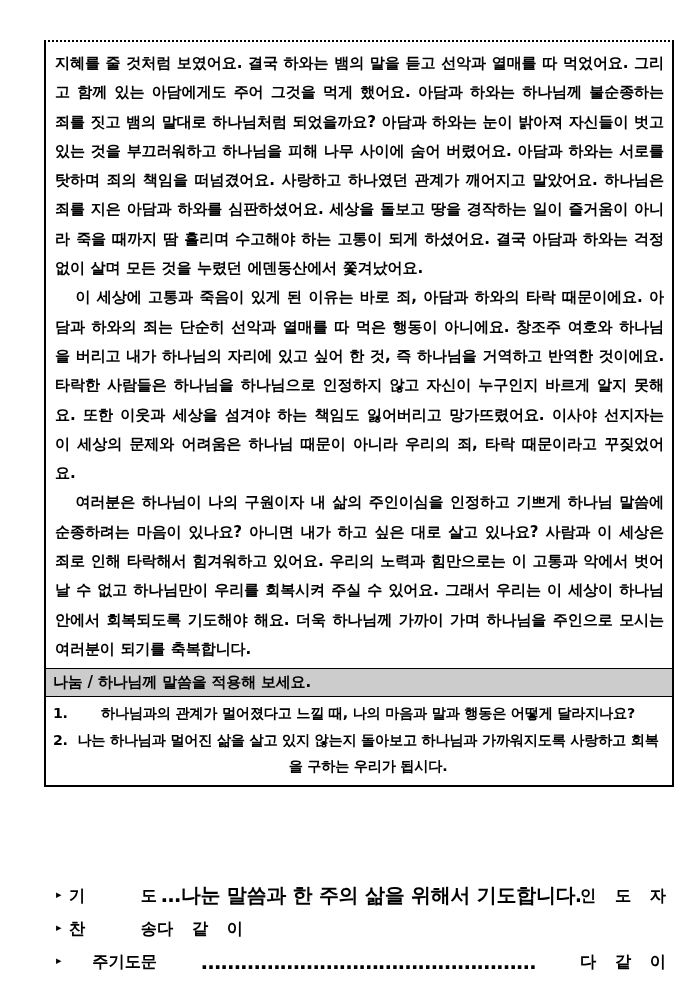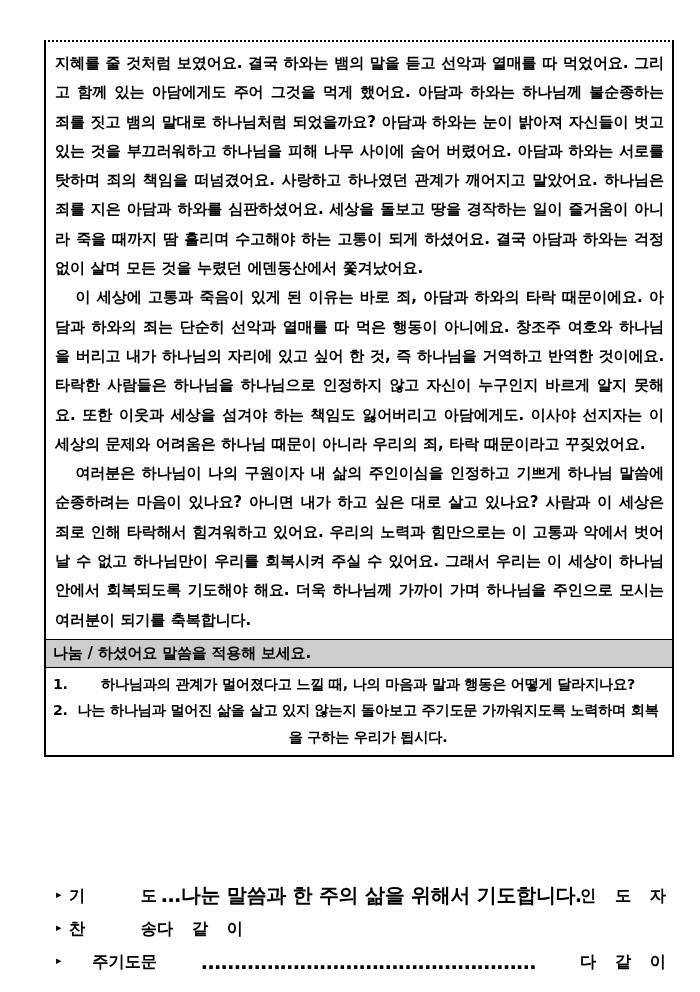--- a/index.html
+++ b/index.html
@@ -145,36 +145,36 @@
 </style>
 </head>
 <body>
 
 <div class="page">
 
   <div class="doc-frame">
 
     <div class="body-copy">
       <p class="para">지혜를 줄 것처럼 보였어요. 결국 하와는 뱀의 말을 듣고 선악과 열매를 따 먹었어요. 그리고 함께 있는 아담에게도 주어 그것을 먹게 했어요. 아담과 하와는 하나님께 불순종하는 죄를 짓고 뱀의 말대로 하나님처럼 되었을까요? 아담과 하와는 눈이 밝아져 자신들이 벗고 있는 것을 부끄러워하고 하나님을 피해 나무 사이에 숨어 버렸어요. 아담과 하와는 서로를 탓하며 죄의 책임을 떠넘겼어요. 사랑하고 하나였던 관계가 깨어지고 말았어요. 하나님은 죄를 지은 아담과 하와를 심판하셨어요. 세상을 돌보고 땅을 경작하는 일이 즐거움이 아니라 죽을 때까지 땀 흘리며 수고해야 하는 고통이 되게 하셨어요. 결국 아담과 하와는 걱정 없이 살며 모든 것을 누렸던 에덴동산에서 쫓겨났어요.</p>
-      <p class="para indent">이 세상에 고통과 죽음이 있게 된 이유는 바로 죄, 아담과 하와의 타락 때문이에요. 아담과 하와의 죄는 단순히 선악과 열매를 따 먹은 행동이 아니에요. 창조주 여호와 하나님을 버리고 내가 하나님의 자리에 있고 싶어 한 것, 즉 하나님을 거역하고 반역한 것이에요. 타락한 사람들은 하나님을 하나님으로 인정하지 않고 자신이 누구인지 바르게 알지 못해요. 또한 이웃과 세상을 섬겨야 하는 책임도 잃어버리고 아담에게도. 이사야 선지자는 이 세상의 문제와 어려움은 하나님 때문이 아니라 우리의 죄, 타락 때문이라고 꾸짖었어요.</p>
+      <p class="para indent">이 세상에 고통과 죽음이 있게 된 이유는 바로 죄, 아담과 하와의 타락 때문이에요. 아담과 하와의 죄는 단순히 선악과 열매를 따 먹은 행동이 아니에요. 창조주 여호와 하나님을 버리고 내가 하나님의 자리에 있고 싶어 한 것, 즉 하나님을 거역하고 반역한 것이에요. 타락한 사람들은 하나님을 하나님으로 인정하지 않고 자신이 누구인지 바르게 알지 못해요. 또한 이웃과 세상을 섬겨야 하는 책임도 잃어버리고 망가뜨렸어요. 이사야 선지자는 이 세상의 문제와 어려움은 하나님 때문이 아니라 우리의 죄, 타락 때문이라고 꾸짖었어요.</p>
       <p class="para indent">여러분은 하나님이 나의 구원이자 내 삶의 주인이심을 인정하고 기쁘게 하나님 말씀에 순종하려는 마음이 있나요? 아니면 내가 하고 싶은 대로 살고 있나요? 사람과 이 세상은 죄로 인해 타락해서 힘겨워하고 있어요. 우리의 노력과 힘만으로는 이 고통과 악에서 벗어날 수 없고 하나님만이 우리를 회복시켜 주실 수 있어요. 그래서 우리는 이 세상이 하나님 안에서 회복되도록 기도해야 해요. 더욱 하나님께 가까이 가며 하나님을 주인으로 모시는 여러분이 되기를 축복합니다.</p>
     </div>
 
     <div class="section-bar">
-      <span>나눔 / 하셨어요 말씀을 적용해 보세요.</span>
+      <span>나눔 / 하나님께 말씀을 적용해 보세요.</span>
     </div>
 
     <div class="app-list">
       <div class="app-item">
         <span class="app-num">1.</span>
         <span class="app-text">하나님과의 관계가 멀어졌다고 느낄 때, 나의 마음과 말과 행동은 어떻게 달라지나요?</span>
       </div>
       <div class="app-item">
         <span class="app-num">2.</span>
-        <span class="app-text">나는 하나님과 멀어진 삶을 살고 있지 않는지 돌아보고 주기도문 가까워지도록 노력하며 회복을 구하는 우리가 됩시다.</span>
+        <span class="app-text">나는 하나님과 멀어진 삶을 살고 있지 않는지 돌아보고 하나님과 가까워지도록 사랑하고 회복을 구하는 우리가 됩시다.</span>
       </div>
     </div>
 
   </div>
 
   <div class="service-list">
 
     <div class="service-row">
       <span class="svc-bullet">▸</span>
       <span class="svc-label">

